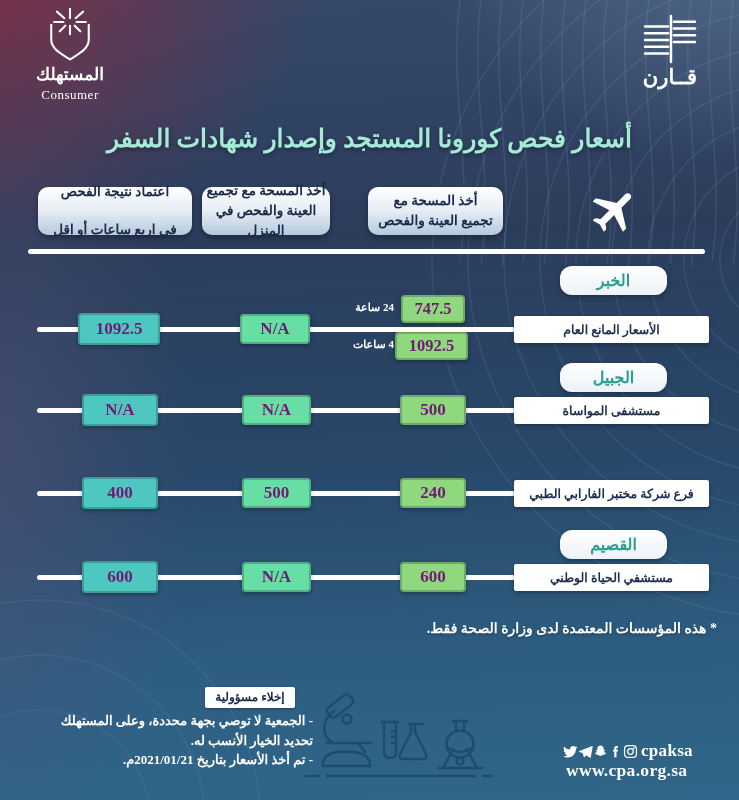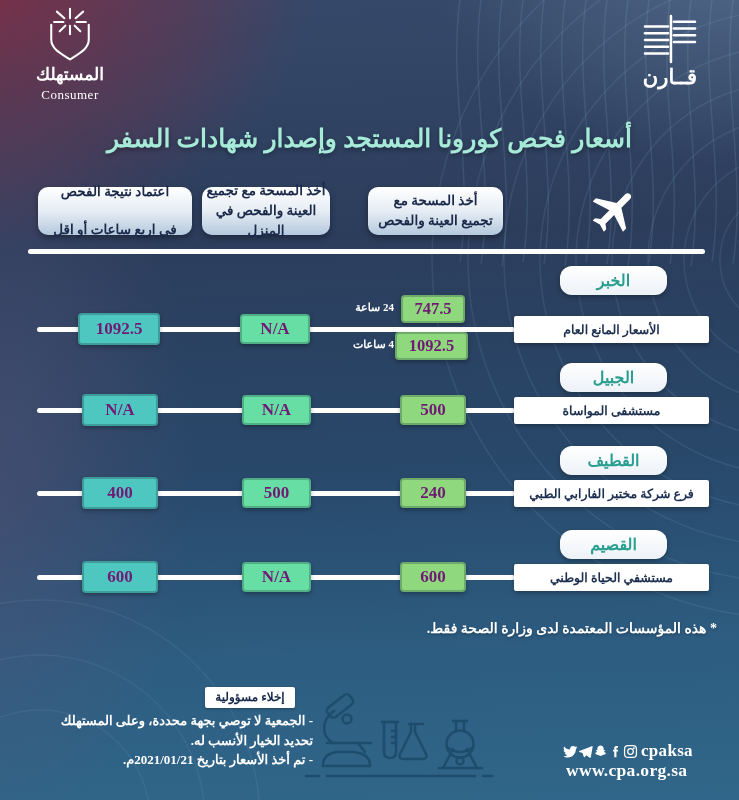--- a/index.html
+++ b/index.html
@@ -191,21 +191,20 @@
   <div class="price mint p-m1">N/A</div>
   <div class="price teal p-t1">1092.5</div>
 
   <div class="city-badge cb2">الجبيل</div>
   <div class="row-line rl2"></div>
   <div class="facility f2">مستشفى المواساة</div>
   <div class="price green p-g2">500</div>
   <div class="price mint p-m2">N/A</div>
   <div class="price teal p-t2">N/A</div>
 
-  <div class="city-badge cb3">القطيف</div>
   <div class="row-line rl3"></div>
   <div class="facility f3">فرع شركة مختبر الفارابي الطبي</div>
   <div class="price green p-g3">240</div>
   <div class="price mint p-m3">500</div>
   <div class="price teal p-t3">400</div>
 
   <div class="city-badge cb4">القصيم</div>
   <div class="row-line rl4"></div>
   <div class="facility f4">مستشفي الحياة الوطني</div>
   <div class="price green p-g4">600</div>

